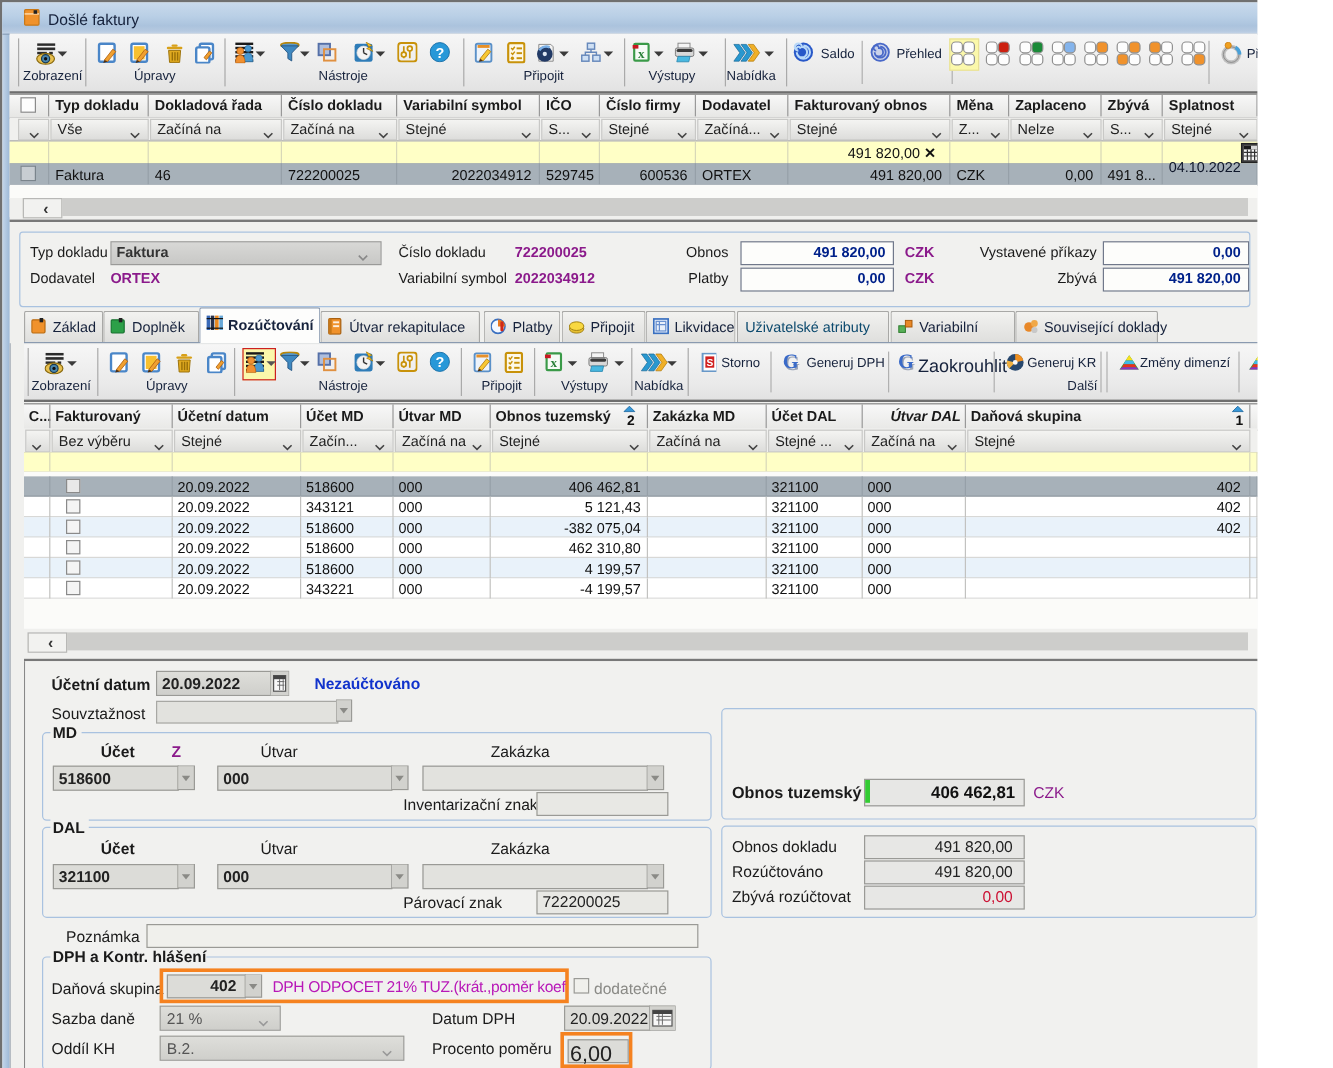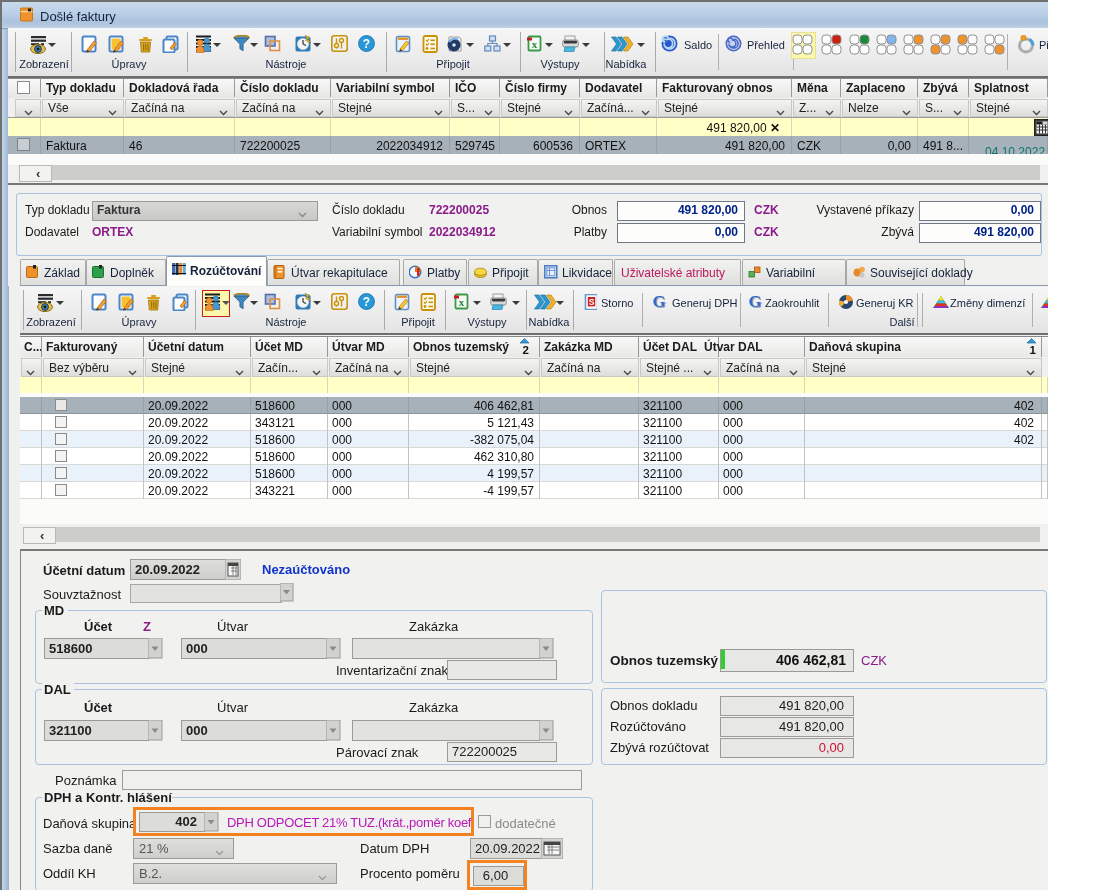--- a/index.html
+++ b/index.html
@@ -359,21 +359,21 @@
 <div style="position:absolute;left:129px;top:139px;color:#111;">46</div>
 <div style="position:absolute;left:240px;top:139px;color:#111;">722200025</div>
 <div style="position:absolute;left:333px;top:139px;width:110px;text-align:right;color:#111;">2022034912</div>
 <div style="position:absolute;left:455px;top:139px;color:#111;">529745</div>
 <div style="position:absolute;left:502px;top:139px;width:71px;text-align:right;color:#111;">600536</div>
 <div style="position:absolute;left:585px;top:139px;color:#111;">ORTEX</div>
 <div style="position:absolute;left:659px;top:139px;width:126px;text-align:right;color:#111;">491 820,00</div>
 <div style="position:absolute;left:797px;top:139px;color:#111;">CZK</div>
 <div style="position:absolute;left:843px;top:139px;width:68px;text-align:right;color:#111;">0,00</div>
 <div style="position:absolute;left:923px;top:139px;color:#111;">491 8...</div>
-<div style="position:absolute;left:974px;top:145px;color:#0f766e;margin-left:11px;">04.10.2022</div>
+<div style="position:absolute;left:974px;top:132px;color:#0f172a;">04.10.2022</div>
 <div style="position:absolute;left:8px;top:154px;width:1040px;height:12px;background:#fbfbf9;"></div>
 <div style="position:absolute;left:8px;top:165px;width:1040px;height:16px;background:#f0f0ee;"></div>
 <div style="position:absolute;left:19px;top:165px;width:1021px;height:15px;background:#cdcdcb;"></div>
 <div style="position:absolute;left:19px;top:165px;width:31px;height:15px;background:#f2f2f0;border:1px solid #b8b8b6;"></div>
 <div style="position:absolute;left:36px;top:166px;font-size:13px;color:#333;font-weight:bold;">‹</div>
 <div style="position:absolute;left:8px;top:183px;width:1040px;height:2px;background:#787878;"></div>
 <div style="position:absolute;left:16px;top:193px;width:1024px;height:61px;background:#f1f1ef;border:1px solid #a9c2e0;border-radius:3px;"></div>
 <div style="position:absolute;left:25px;top:203px;">Typ dokladu</div>
 <div style="position:absolute;left:92px;top:201px;width:224px;height:18px;background:linear-gradient(#d8d8d6,#c8c8c6);border:1px solid #9a9a98;"></div>
 <div style="position:absolute;left:97px;top:203px;"><span class="b" style="color:#333;">Faktura</span></div>
@@ -444,21 +444,21 @@
     </svg></div>
 <div style="position:absolute;left:492px;top:266px;font-weight:normal;color:#16223c;z-index:6;">Připojit</div>
 <div style="position:absolute;left:538px;top:259px;width:73px;height:26px;background:linear-gradient(#f2f2f0,#dededc);border:1px solid #a8a8a6;border-bottom:none;border-radius:2px 2px 0 0;"></div>
 <div style="position:absolute;left:544px;top:265px;width:14px;height:14px;z-index:6;"><svg width="14" height="14" viewBox="0 0 14 14">
       <rect x="0.8" y="0.8" width="12" height="12" fill="#e8f0fa" stroke="#3a70c0" stroke-width="1.4"></rect>
       <rect x="2.8" y="2.8" width="8" height="8" fill="none" stroke="#6890d0" stroke-width="1"></rect>
       <path d="M2.8,5.5 L10.8,5.5 M5.5,2.8 L5.5,10.8" stroke="#6890d0" stroke-width="1"></path>
     </svg></div>
 <div style="position:absolute;left:562px;top:266px;font-weight:normal;color:#16223c;z-index:6;">Likvidace</div>
 <div style="position:absolute;left:614px;top:259px;width:125px;height:26px;background:linear-gradient(#f2f2f0,#dededc);border:1px solid #a8a8a6;border-bottom:none;border-radius:2px 2px 0 0;"></div>
-<div style="position:absolute;left:621px;top:266px;font-weight:normal;color:#be185d;z-index:6;">Uživatelské atributy</div>
+<div style="position:absolute;left:621px;top:266px;font-weight:normal;color:#0c4a6e;z-index:6;">Uživatelské atributy</div>
 <div style="position:absolute;left:742px;top:259px;width:102px;height:26px;background:linear-gradient(#f2f2f0,#dededc);border:1px solid #a8a8a6;border-bottom:none;border-radius:2px 2px 0 0;"></div>
 <div style="position:absolute;left:748px;top:265px;width:14px;height:14px;z-index:6;"><svg width="14" height="14" viewBox="0 0 14 14">
       <rect x="1" y="6.5" width="5.5" height="5.5" fill="#58b058" stroke="#2a7a2a" stroke-width="0.8"></rect>
       <rect x="6.5" y="2" width="5.5" height="5.5" fill="#e88828" stroke="#a85808" stroke-width="0.8"></rect>
     </svg></div>
 <div style="position:absolute;left:766px;top:266px;font-weight:normal;color:#16223c;z-index:6;">Variabilní</div>
 <div style="position:absolute;left:846px;top:259px;width:117px;height:26px;background:linear-gradient(#f2f2f0,#dededc);border:1px solid #a8a8a6;border-bottom:none;border-radius:2px 2px 0 0;"></div>
 <div style="position:absolute;left:852px;top:265px;width:14px;height:14px;z-index:6;"><svg width="14" height="14" viewBox="0 0 14 14">
       <circle cx="5.5" cy="7.5" r="4" fill="#e88828"></circle>
       <circle cx="10" cy="4.5" r="2.8" fill="#f0a848"></circle>
@@ -601,21 +601,21 @@
 <div style="position:absolute;left:652px;top:294px;width:16px;height:16px;"><svg width="16" height="16" viewBox="0 0 16 16">
       <text x="8" y="14" font-family="Liberation Serif" font-size="17" font-weight="bold" fill="#9aa4b8" text-anchor="middle">G</text>
       <text x="7" y="13" font-family="Liberation Serif" font-size="17" font-weight="bold" fill="#3a6ac8" text-anchor="middle">G</text>
     </svg></div>
 <div style="position:absolute;left:672px;top:297px;color:#16223c;font-size:11px;">Generuj DPH</div>
 <div style="position:absolute;left:740px;top:293px;width:1px;height:34px;background:#b0b0b0;"></div>
 <div style="position:absolute;left:748px;top:294px;width:16px;height:16px;"><svg width="16" height="16" viewBox="0 0 16 16">
       <text x="8" y="14" font-family="Liberation Serif" font-size="17" font-weight="bold" fill="#9aa4b8" text-anchor="middle">G</text>
       <text x="7" y="13" font-family="Liberation Serif" font-size="17" font-weight="bold" fill="#3a6ac8" text-anchor="middle">G</text>
     </svg></div>
-<div style="position:absolute;left:765px;top:297px;color:#16223c;font-size:11px;">Zaokrouhlit</div>
+<div style="position:absolute;left:765px;top:297px;color:#16223c;font-size:15px;">Zaokrouhlit</div>
 <div style="position:absolute;left:828px;top:293px;width:1px;height:34px;background:#b0b0b0;"></div>
 <div style="position:absolute;left:838px;top:294px;width:16px;height:16px;"><svg width="16" height="16" viewBox="0 0 16 16">
       <circle cx="8" cy="8" r="7" fill="#28486e"></circle>
       <path d="M8,8 L8,1 A7,7 0 0 1 14.8,6.5 Z" fill="#f09020"></path>
       <path d="M8,8 L3,13 A7,7 0 0 1 1.2,6.5 Z" fill="#f0b040"></path>
       <circle cx="8" cy="8" r="2" fill="#f8f8f8"></circle>
     </svg></div>
 <div style="position:absolute;left:856px;top:297px;color:#16223c;font-size:11px;">Generuj KR</div>
 <div style="position:absolute;left:917px;top:293px;width:1px;height:34px;background:#b0b0b0;"></div>
 <div style="position:absolute;left:922px;top:293px;width:1px;height:34px;background:#b0b0b0;"></div>
@@ -646,21 +646,21 @@
 <div style="position:absolute;left:255px;top:340px;"><span class="b">Účet MD</span></div>
 <div style="position:absolute;left:327px;top:337px;width:1px;height:20px;background:#999;"></div>
 <div style="position:absolute;left:332px;top:340px;"><span class="b">Útvar MD</span></div>
 <div style="position:absolute;left:408px;top:337px;width:1px;height:20px;background:#999;"></div>
 <div style="position:absolute;left:413px;top:340px;"><span class="b">Obnos tuzemský</span></div>
 <div style="position:absolute;left:539px;top:337px;width:1px;height:20px;background:#999;"></div>
 <div style="position:absolute;left:544px;top:340px;"><span class="b">Zakázka MD</span></div>
 <div style="position:absolute;left:638px;top:337px;width:1px;height:20px;background:#999;"></div>
 <div style="position:absolute;left:643px;top:340px;"><span class="b">Účet DAL</span></div>
 <div style="position:absolute;left:718px;top:337px;width:1px;height:20px;background:#999;"></div>
-<div style="position:absolute;left:704px;top:340px;"><span class="b">Útvar DAL</span></div>
+<div style="position:absolute;left:742px;top:340px;font-style:italic;"><span class="b">Útvar DAL</span></div>
 <div style="position:absolute;left:804px;top:337px;width:1px;height:20px;background:#999;"></div>
 <div style="position:absolute;left:809px;top:340px;"><span class="b">Daňová skupina</span></div>
 <div style="position:absolute;left:1041px;top:337px;width:1px;height:20px;background:#999;"></div>
 <div style="position:absolute;left:1046px;top:340px;"><span class="b"></span></div>
 <div style="position:absolute;left:519px;top:338px;width:12px;height:17px;"><svg width="12" height="17" viewBox="0 0 12 17">
       <path d="M5.5,0.5 L10,5 L1,5 Z" fill="#3898d8" stroke="#1a68a0" stroke-width="0.7"></path>
       <text x="6.8" y="16" font-family="Liberation Sans" font-size="11.5" font-weight="bold" fill="#111" text-anchor="middle">2</text>
     </svg></div>
 <div style="position:absolute;left:1026px;top:338px;width:12px;height:17px;"><svg width="12" height="17" viewBox="0 0 12 17">
       <path d="M5.5,0.5 L10,5 L1,5 Z" fill="#3898d8" stroke="#1a68a0" stroke-width="0.7"></path>
@@ -956,21 +956,21 @@
     </svg></div>
 <div style="position:absolute;left:43px;top:866px;font-size:13px;">Oddíl KH</div>
 <div style="position:absolute;left:133px;top:863px;width:202px;height:19px;background:linear-gradient(#dededa,#cfcfcb);border:1px solid #9a9a96;"></div>
 <div style="position:absolute;left:139px;top:866px;font-size:13px;"><span style="color:#555;">B.2.</span></div>
 <div style="position:absolute;left:318px;top:870px;width:9px;height:5px;"><svg width="9" height="6">
       <polyline points="1,1 4.5,4.5 8,1" fill="none" stroke="#999" stroke-width="1.3"></polyline>
     </svg></div>
 <div style="position:absolute;left:360px;top:866px;font-size:13px;">Procento poměru</div>
 <div style="position:absolute;left:467px;top:860px;width:54px;height:24px;border:3px solid #f58220;"></div>
 <div style="position:absolute;left:473px;top:866px;width:49px;height:18px;background:#dcdcd8;border:1px solid #9a9a96;"></div>
-<div style="position:absolute;left:475px;top:868px;width:41px;height:15px;text-align:center;font-size:13px;"><span style="color:#222;">6,00</span></div>
+<div style="position:absolute;left:475px;top:868px;width:41px;height:15px;text-align:left;font-size:18px;"><span style="color:#222;">6,00</span></div>
 <div style="position:absolute;left:601px;top:590px;width:444px;height:91px;border:1px solid #a9c2e0;border-radius:4px;"></div>
 <div style="position:absolute;left:610px;top:653px;font-size:13.5px;"><span class="b">Obnos tuzemský</span></div>
 <div style="position:absolute;left:720px;top:649px;width:132px;height:21px;background:#e7e7e5;border:1px solid #9a9a96;"></div>
 <div style="position:absolute;left:721px;top:650px;width:4px;height:19px;background:#33cc33;"></div>
 <div style="position:absolute;left:722px;top:652px;width:124px;height:15px;text-align:right;font-size:14px;font-weight:bold;color:#111;position:absolute;">406 462,81</div>
 <div style="position:absolute;left:861px;top:653px;font-size:13px;"><span class="pur" style="font-weight:normal;">CZK</span></div>
 <div style="position:absolute;left:601px;top:688px;width:444px;height:75px;border:1px solid #a9c2e0;border-radius:4px;"></div>
 <div style="position:absolute;left:610px;top:698px;font-size:13px;">Obnos dokladu</div>
 <div style="position:absolute;left:720px;top:696px;width:132px;height:18px;background:#e7e7e5;border:1px solid #9a9a96;"></div>
 <div style="position:absolute;left:722px;top:698px;width:122px;height:15px;text-align:right;font-size:13px;color:#222;position:absolute;">491 820,00</div>

